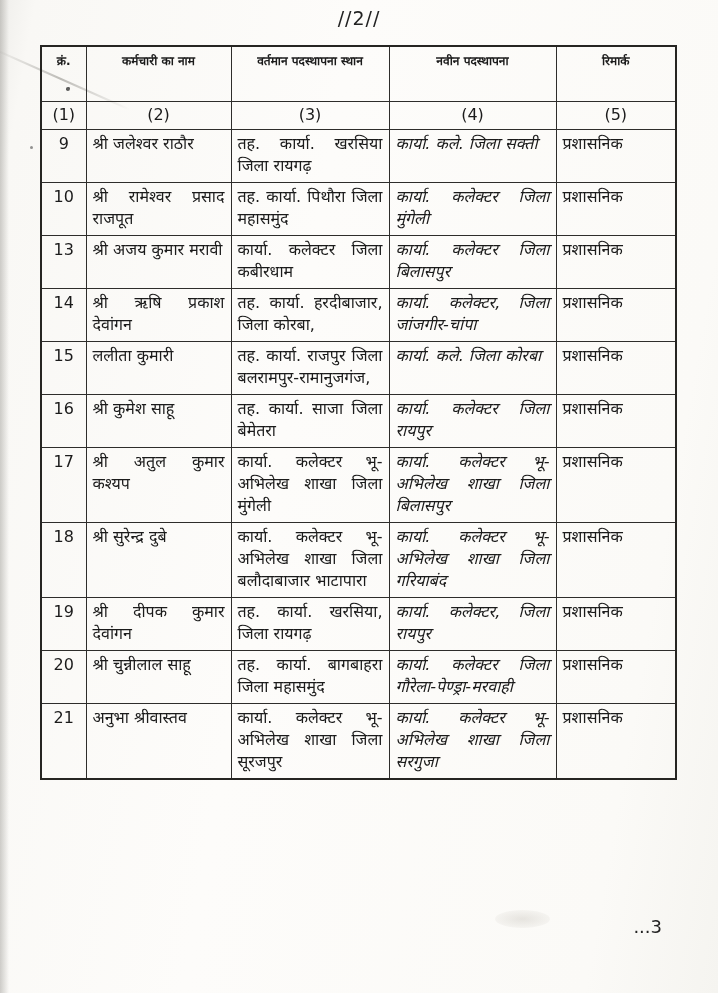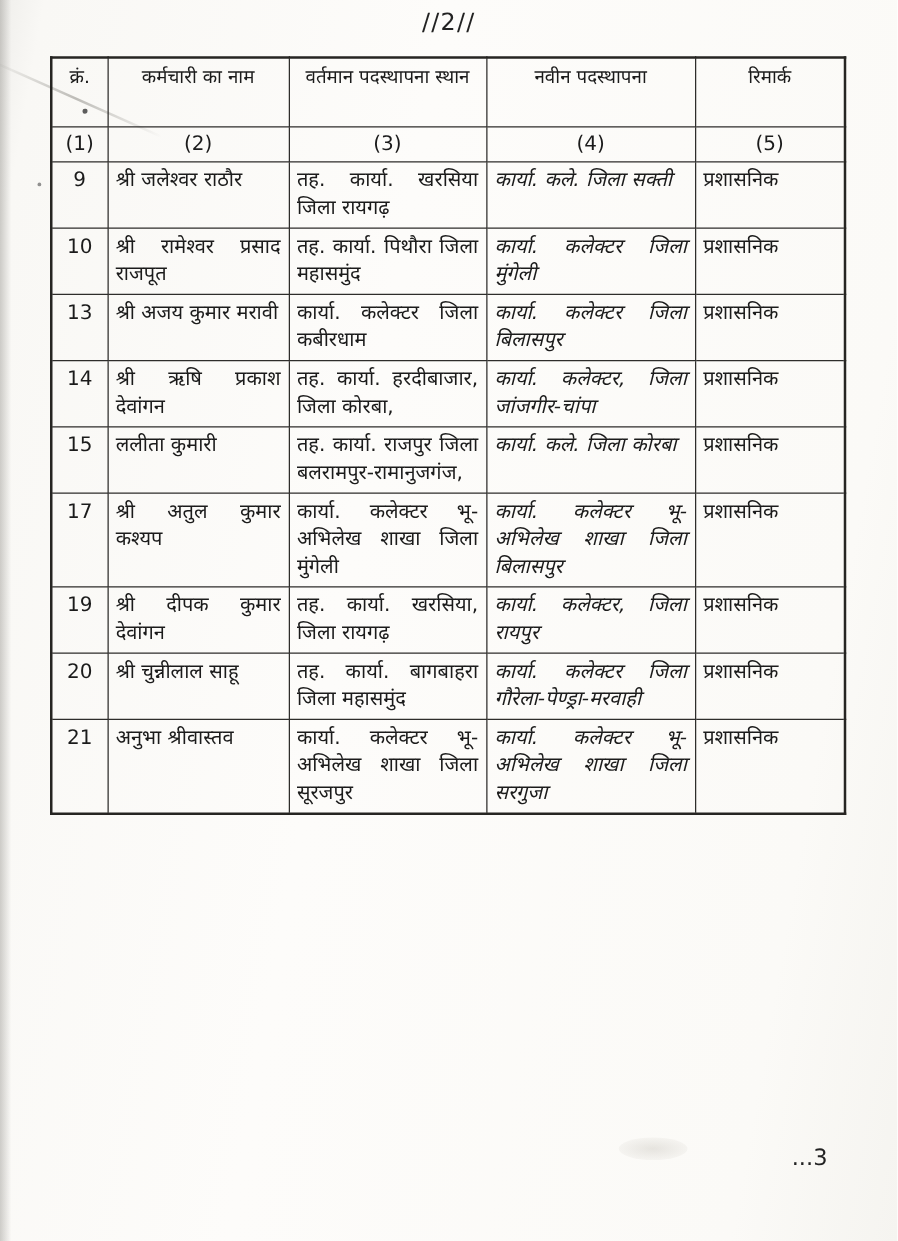--- a/index.html
+++ b/index.html
@@ -88,25 +88,25 @@
   table.doc-table th,
   table.doc-table td {
     border: 1.5px solid #2e2d2b;
     vertical-align: top;
     padding: 3px 6px 5px 6px;
     overflow: hidden;
   }
   table.doc-table { border: 2px solid #262522; }
 
   thead th {
-    font-weight: normal;
+    font-weight: bold;
     text-align: center;
     height: 46px;
     padding-top: 5px;
-    font-size: 15px;
+    font-size: 12px;
   }
   tr.colnum-row td {
     text-align: center;
     height: 20px;
     padding: 2px 4px 3px 4px;
   }
 
   td.c0 { text-align: center; }
   td.c1 { text-align: justify; text-align-last: left; }
   td.c2 { text-align: justify; text-align-last: left; }
@@ -180,27 +180,41 @@
           <td class="c4">प्रशासनिक</td>
         </tr>
         <tr>
           <td class="c0">15</td>
           <td class="c1">ललीता कुमारी</td>
           <td class="c2">तह. कार्या. राजपुर जिला बलरामपुर-रामानुजगंज,</td>
           <td class="c3">कार्या. कले. जिला कोरबा</td>
           <td class="c4">प्रशासनिक</td>
         </tr>
         <tr>
+          <td class="c0">16</td>
+          <td class="c1">श्री कुमेश साहू</td>
+          <td class="c2">तह. कार्या. साजा जिला बेमेतरा</td>
+          <td class="c3">कार्या. कलेक्टर जिला रायपुर</td>
+          <td class="c4">प्रशासनिक</td>
+        </tr>
+        <tr>
           <td class="c0">17</td>
           <td class="c1">श्री अतुल कुमार कश्यप</td>
           <td class="c2">कार्या. कलेक्टर भू-अभिलेख शाखा जिला मुंगेली</td>
           <td class="c3">कार्या. कलेक्टर भू-अभिलेख शाखा जिला बिलासपुर</td>
           <td class="c4">प्रशासनिक</td>
         </tr>
         <tr>
+          <td class="c0">18</td>
+          <td class="c1">श्री सुरेन्द्र दुबे</td>
+          <td class="c2">कार्या. कलेक्टर भू-अभिलेख शाखा जिला बलौदाबाजार भाटापारा</td>
+          <td class="c3">कार्या. कलेक्टर भू-अभिलेख शाखा जिला गरियाबंद</td>
+          <td class="c4">प्रशासनिक</td>
+        </tr>
+        <tr>
           <td class="c0">19</td>
           <td class="c1">श्री दीपक कुमार देवांगन</td>
           <td class="c2">तह. कार्या. खरसिया, जिला रायगढ़</td>
           <td class="c3">कार्या. कलेक्टर, जिला रायपुर</td>
           <td class="c4">प्रशासनिक</td>
         </tr>
         <tr>
           <td class="c0">20</td>
           <td class="c1">श्री चुन्नीलाल साहू</td>
           <td class="c2">तह. कार्या. बागबाहरा जिला महासमुंद</td>

